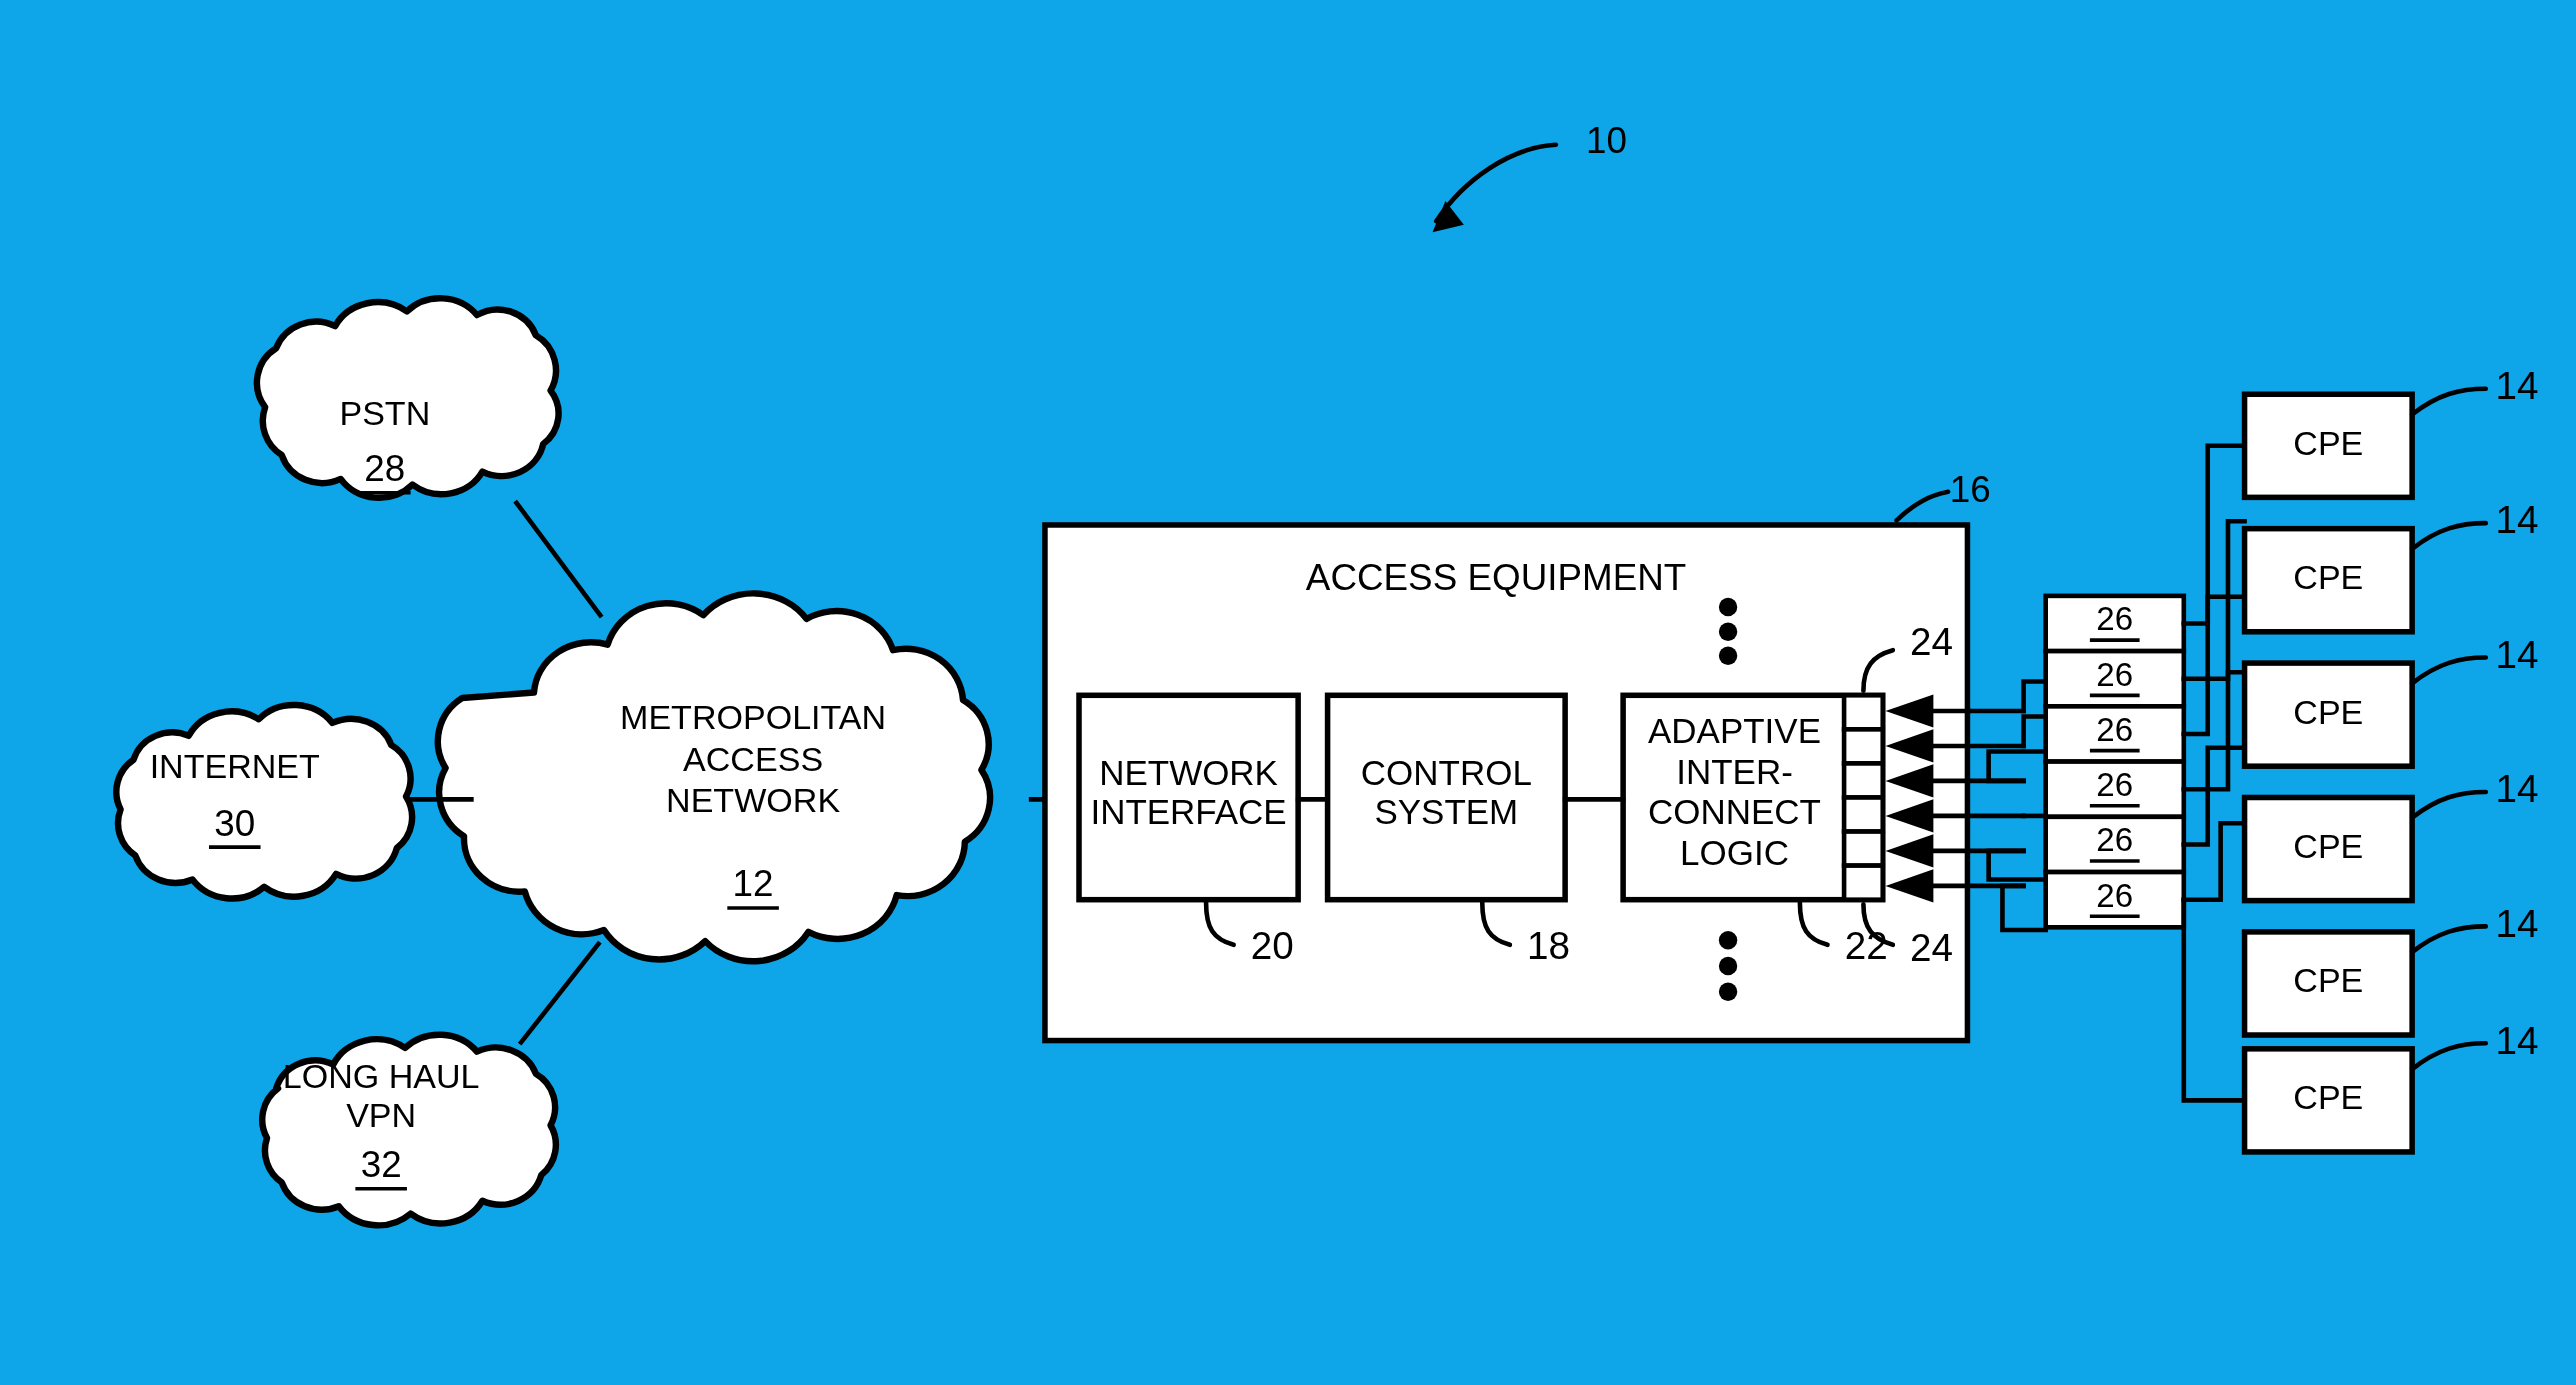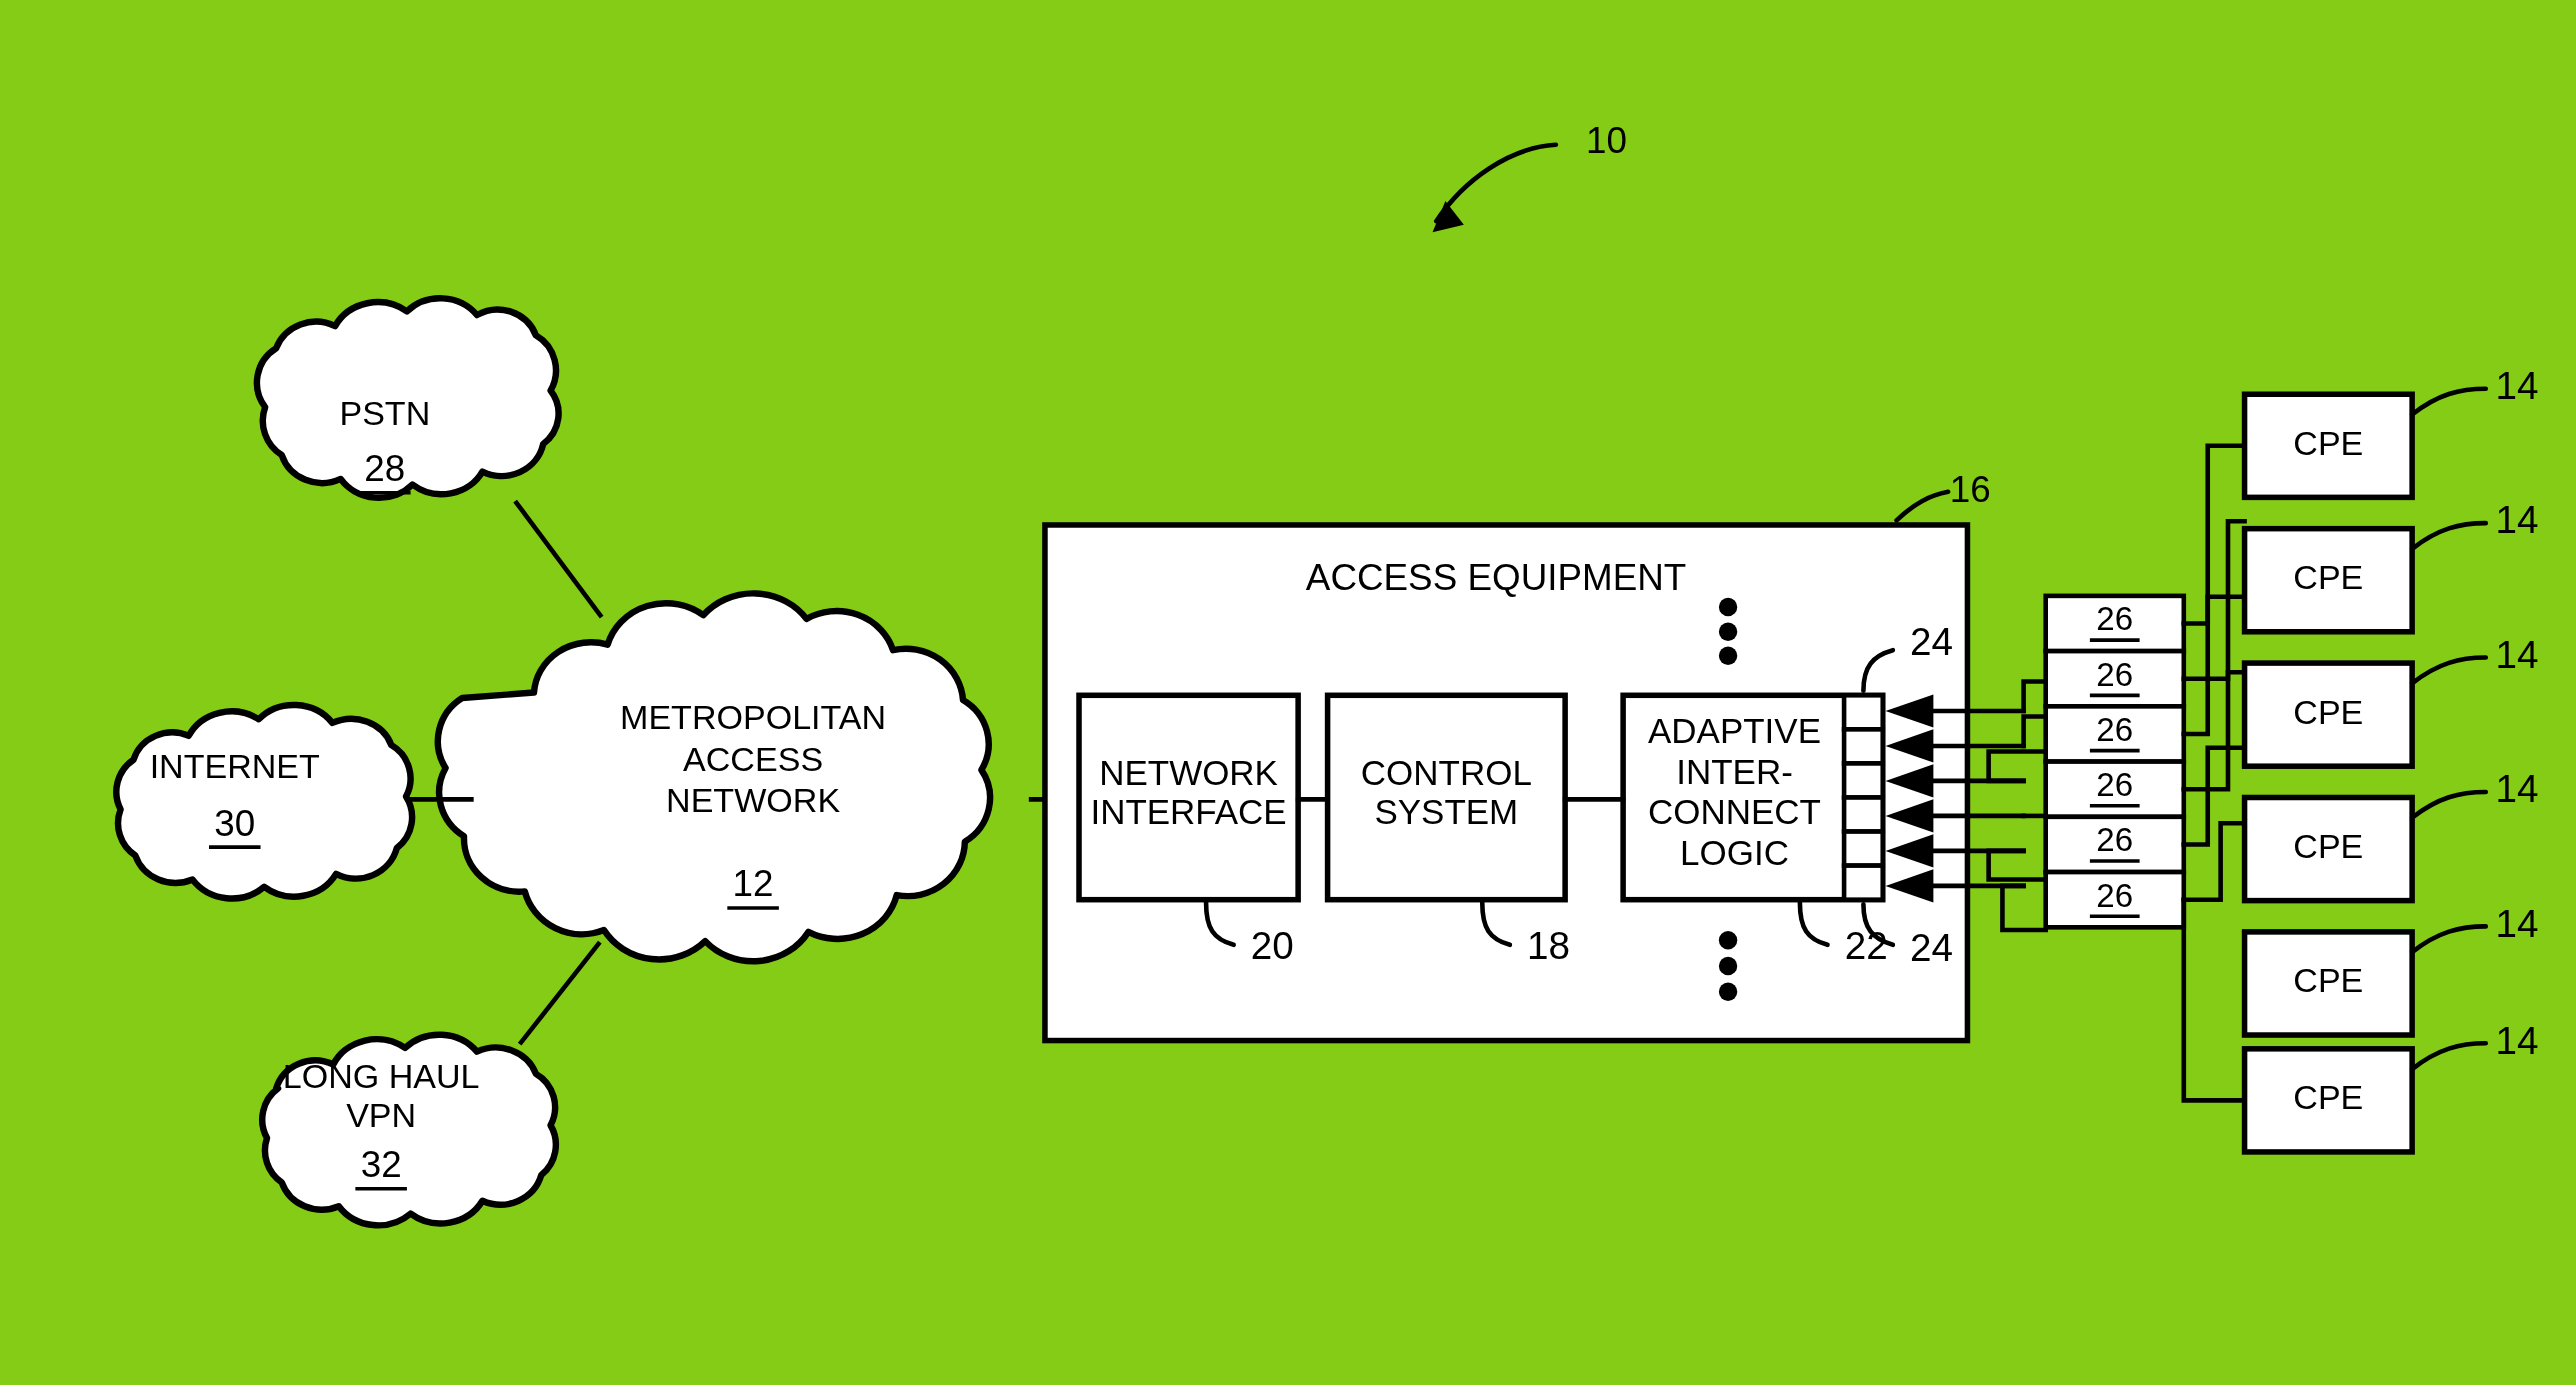--- a/index.html
+++ b/index.html
@@ -7,21 +7,21 @@
     padding: 0;
     background: #ffffff;
   }
   body {
     font-family: "Liberation Sans", sans-serif;
   }
   #figure-root {
     position: relative;
     width: 2576px;
     height: 1386px;
-    background: #84cc16;
+    background: #0ea5e9;
     overflow: hidden;
   }
   #figure-svg {
     position: absolute;
     left: 0;
     top: 0;
     width: 2576px;
     height: 1386px;
   }
   .stroke {

